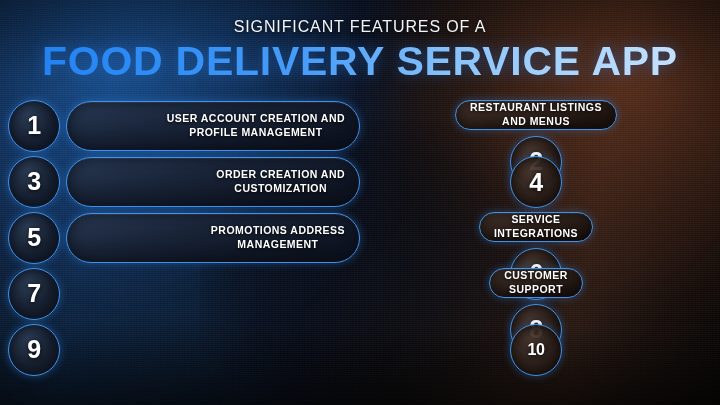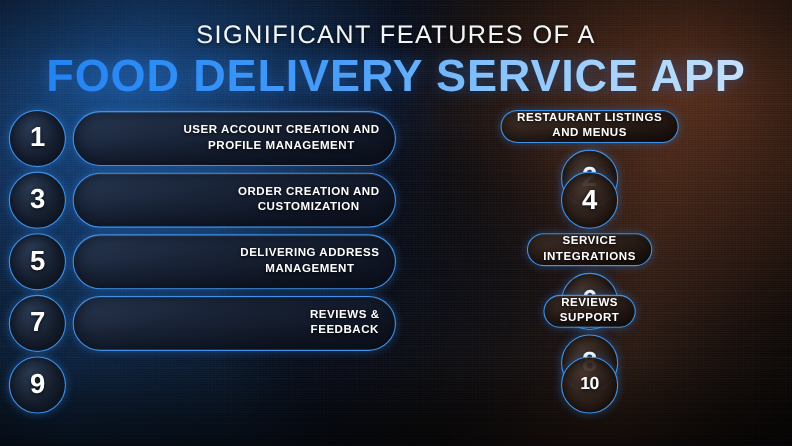--- a/index.html
+++ b/index.html
@@ -97,21 +97,21 @@
   .title-wrap {
     position: absolute;
     top: 18px;
     left: 0;
     right: 0;
     text-align: center;
     z-index: 5;
   }
   .title-line1 {
     display: block;
-    font-size: 23px;
+    font-size: 16px;
     letter-spacing: 0.055em;
     font-weight: 400;
     color: #f2f5f8;
     line-height: 1.15;
     text-shadow: 0 1px 4px rgba(0,0,0,0.75);
   }
   .title-line2 {
     display: block;
     margin-top: 3px;
     font-size: 41px;
@@ -284,44 +284,40 @@
       </div>
       <div class="col right">
         <div class="badge">4</div>
       </div>
     </div>
 
     <div class="row">
       <div class="col left">
         <div class="badge">5</div>
         <div class="pill">
-          <span class="pill-text">DELIVERING ADDRESS
+          <span class="pill-text">PROMOTIONS ADDRESS
 MANAGEMENT</span>
         </div>
       </div>
       <div class="col right">
         <div class="pill">
           <span class="pill-text">SERVICE
 INTEGRATIONS</span>
         </div>
         <div class="badge">6</div>
       </div>
     </div>
 
     <div class="row">
       <div class="col left">
         <div class="badge">7</div>
-        <div class="pill">
-          <span class="pill-text">REVIEWS &amp;
-FEEDBACK</span>
-        </div>
-      </div>
-      <div class="col right">
-        <div class="pill">
-          <span class="pill-text">REVIEWS
+      </div>
+      <div class="col right">
+        <div class="pill">
+          <span class="pill-text">CUSTOMER
 SUPPORT</span>
         </div>
         <div class="badge">8</div>
       </div>
     </div>
 
     <div class="row">
       <div class="col left">
         <div class="badge">9</div>
       </div>

